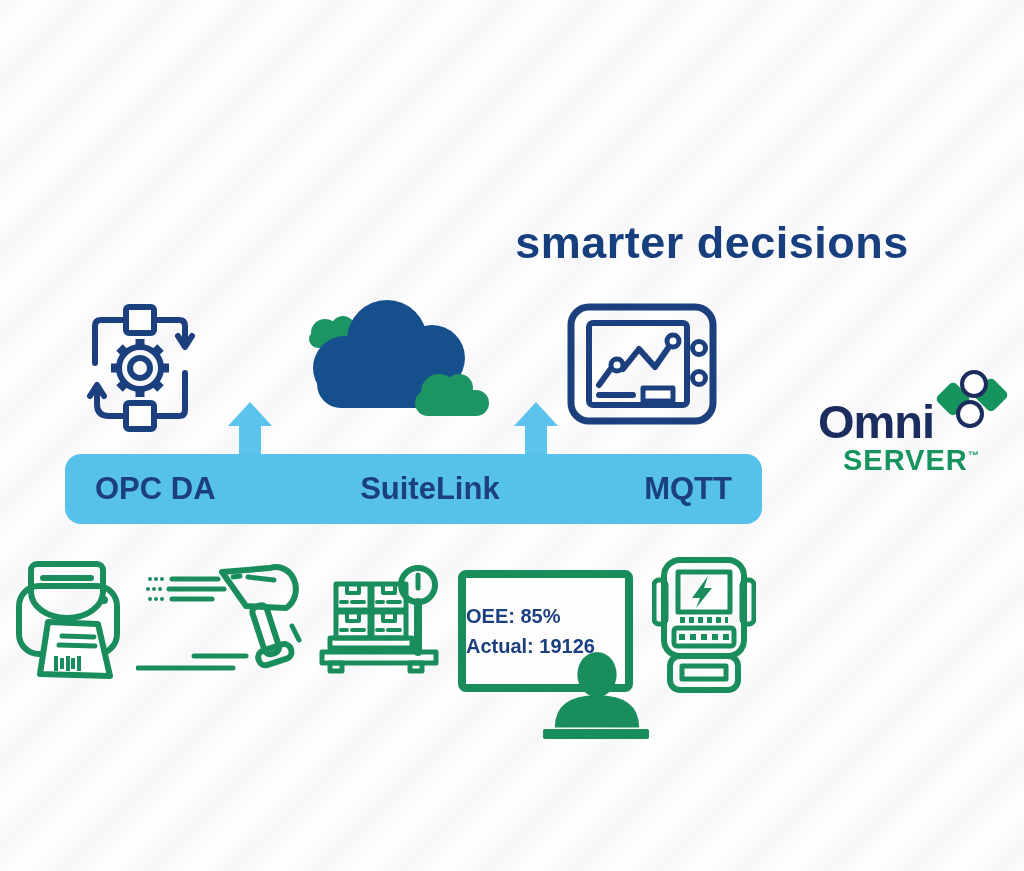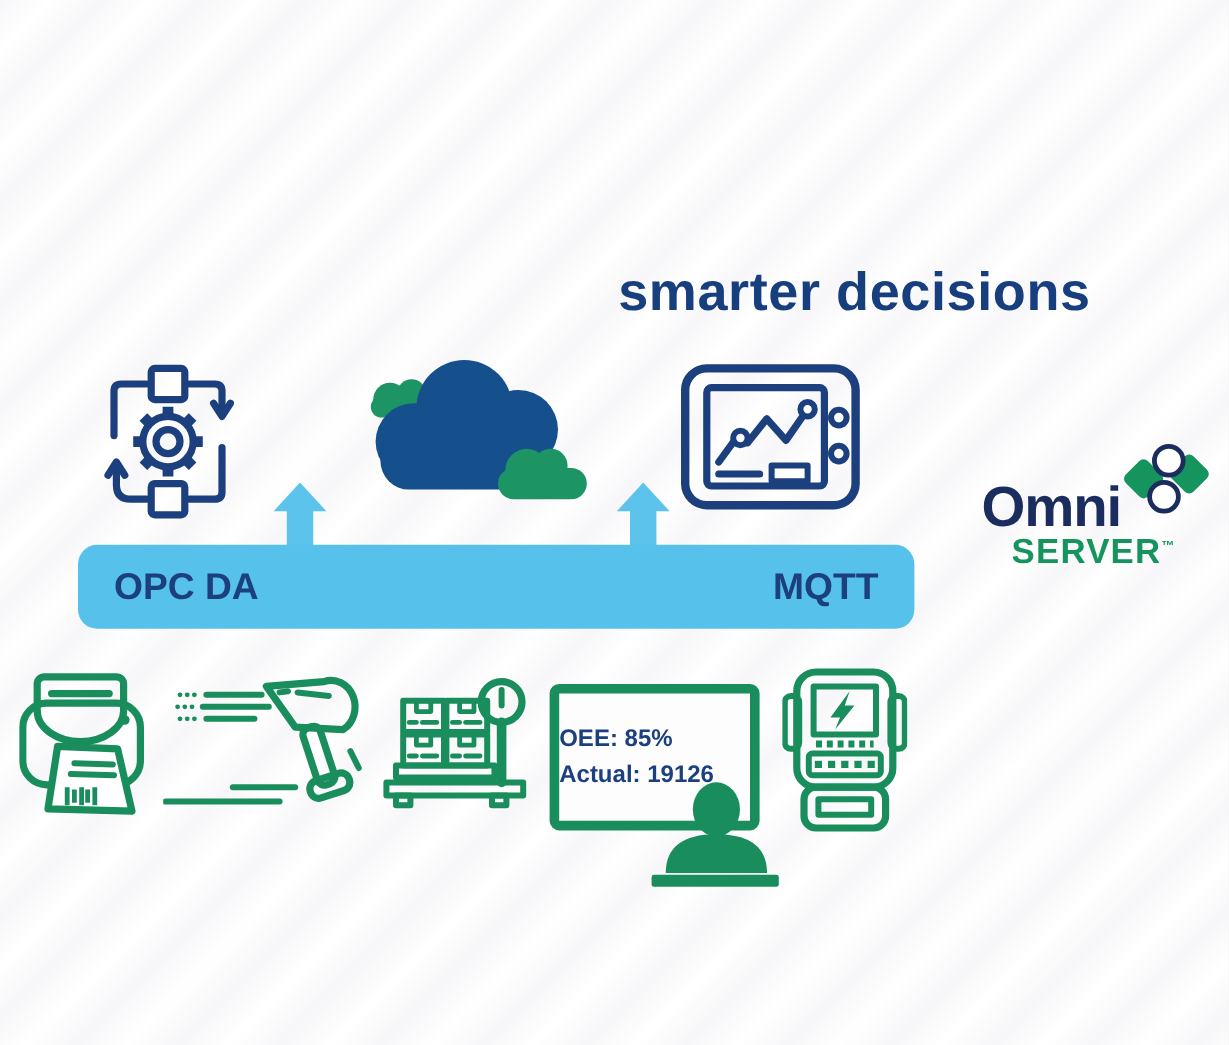--- a/index.html
+++ b/index.html
@@ -140,20 +140,21 @@
       </svg>
   </div>
   <div class="abs up-arrow" style="left:514px;top:402px;">
     <svg viewBox="0 0 44 56">
         <path d="M22,0 L44,24 H33 V56 H11 V24 H0 Z" fill="#5bc3ec"></path>
       </svg>
   </div>
 
   <div class="abs banner">
     <span class="proto">OPC DA</span>
+    <span class="proto">SuiteLink</span>
     <span class="proto">MQTT</span>
   </div>
 
   <div class="abs icon green-icon" style="left:16px;top:558px;width:104px;height:124px;">
     <svg viewBox="0 0 104 124" fill="none" stroke="currentColor" stroke-width="6" stroke-linecap="round" stroke-linejoin="round">
       <rect x="3" y="28" width="98" height="68" rx="20"></rect>
       <path d="M15,30 v4 a36,26 0 0 0 72,0 v-4"></path>
       <path d="M15,30 V12 a6,6 0 0 1 6,-6 h60 a6,6 0 0 1 6,6 V30"></path>
       <line x1="27" y1="20" x2="75" y2="20"></line>
       <circle cx="88" cy="42" r="4" fill="currentColor" stroke="none"></circle>

